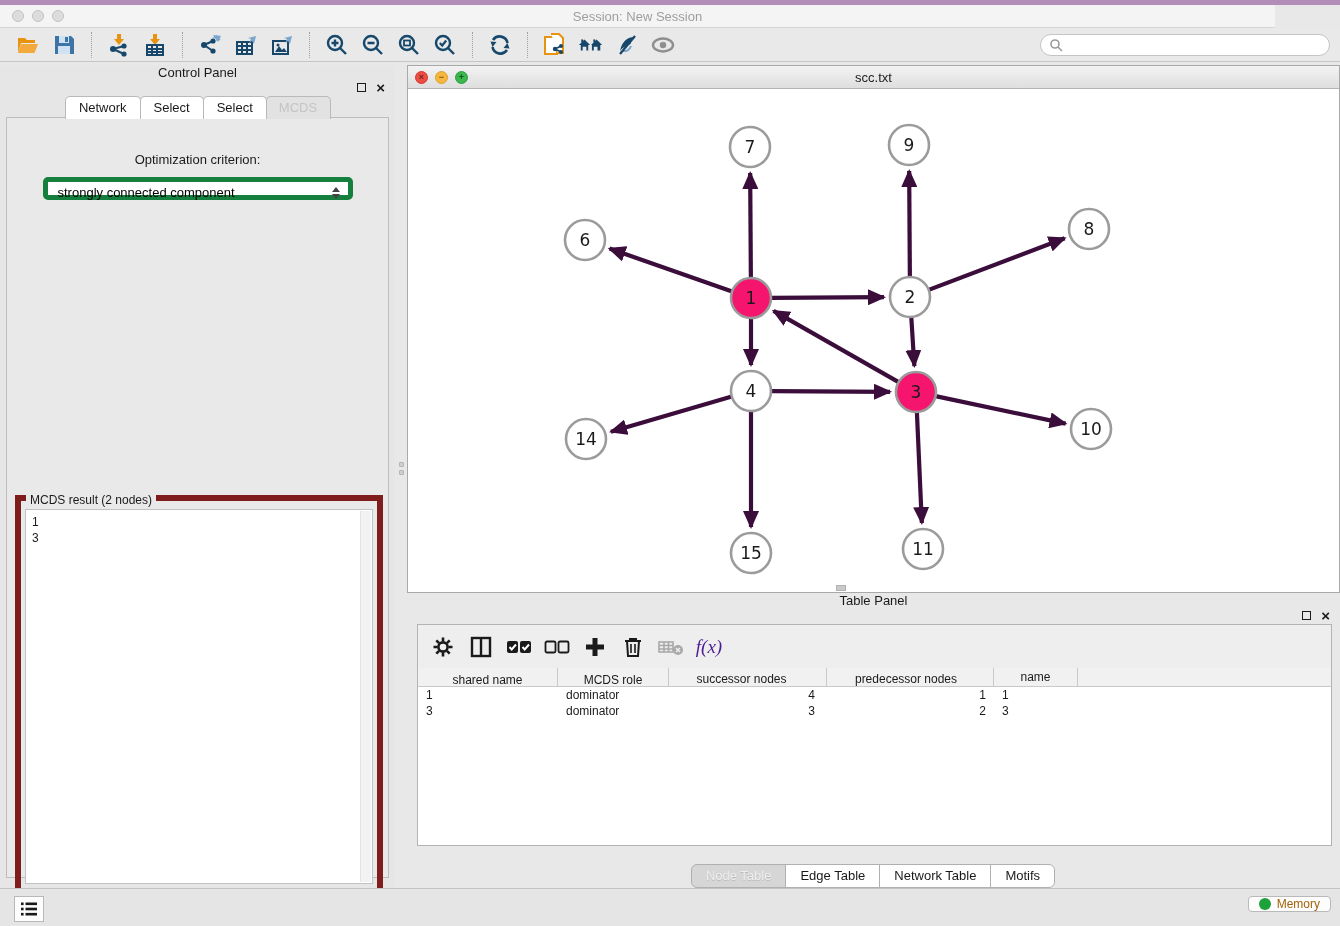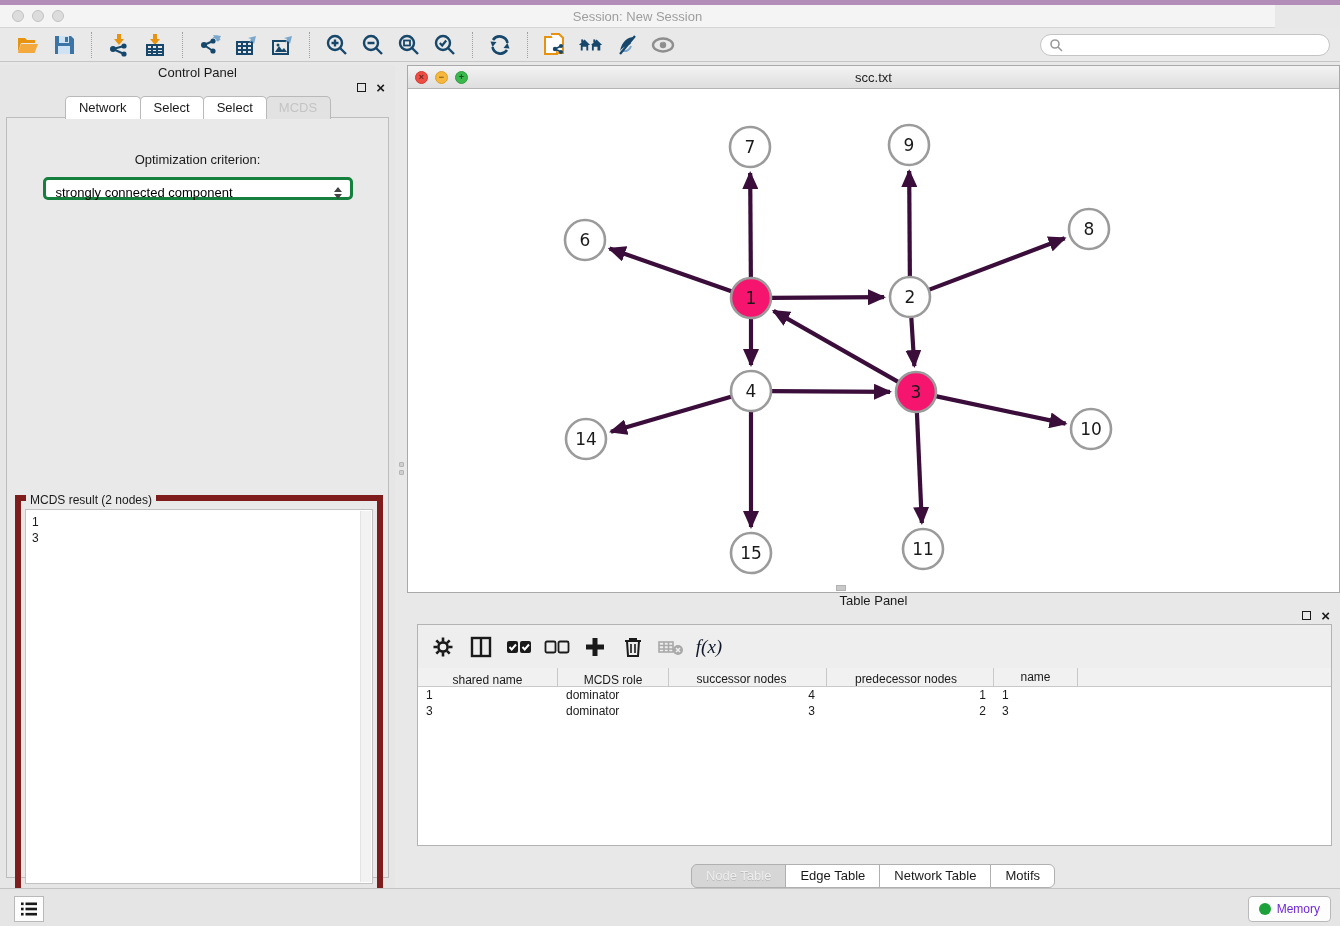--- a/index.html
+++ b/index.html
@@ -25,21 +25,21 @@
   .panel-head { height:26px; display:flex; align-items:center; padding:0 10px;flex-direction:column; }
   .panel-head .ttl { font-size:13px; color:#1a1a1a; }
   .head-icons { margin-left:auto; display:flex; align-items:center; gap:10px; }
   .ic-float { width:9px; height:9px; border:1.6px solid #1a1a1a; }
   .ic-close { font-size:15px; font-weight:bold; color:#1a1a1a; line-height:1; }
   .ctabs { position:absolute; left:0; top:31px; width:395px; display:flex; justify-content:center; z-index:2; }
   .ctab { background:#fff; border:1px solid #b9b9b9; border-bottom:none; border-radius:5px 5px 0 0; font-size:13px; padding:3px 13px 4px; color:#1a1a1a; margin-right:-1px; }
   .ctab.active { background:#e2e2e2; color:#c4c4c4;padding-left:12px; }
   .cp-body { position:absolute; left:6px; top:52px; width:383px; height:761px; background:#e9e9e9; border:1px solid #bdbdbd; }
   .opt-label { text-align:center; margin-top:34px; font-size:13px; color:#1a1a1a; }
-  .dropdown { margin:10px auto 0; width:310px; height:23px; background:#fff; border:3px solid #15803d; border-radius:5px; display:flex; align-items:center; padding:8px 8px 0 10px; font-size:13px; }
+  .dropdown { margin:10px auto 0; width:310px; height:23px; background:#fff; border:5px solid #15803d; border-radius:5px; display:flex; align-items:center; padding:8px 8px 0 10px; font-size:13px; }
   .dd-stepper { margin-left:auto; display:flex; flex-direction:column; gap:2px; }
   .dd-stepper i { width:0; height:0; border-left:4px solid transparent; border-right:4px solid transparent; display:block; }
   .dd-up { border-bottom:5px solid #444; }
   .dd-down { border-top:5px solid #444; }
   .btn-row { display:flex; justify-content:center; gap:14px; margin-top:13px; }
   .pbtn { background:#fff; border:1px solid #b0b0b0; border-radius:6px; font-size:13px; padding:3px 16px 4px; color:#1a1a1a; font-family:"Liberation Sans",sans-serif; }
   .result-group { position:absolute; left:8px; top:377px; width:368px; height:401px; border:6px solid #7f1d1d; }
   .result-legend { position:absolute; left:5px; top:-8px; background:#e9e9e9; padding:0 4px; font-size:12px; color:#1a1a1a; }
   .result-inner { position:absolute; left:4px; top:8px; right:4px; bottom:6px; background:#fff; border:1px solid #c2c2c2; }
   .result-text { position:absolute; left:6px; top:4px; font-size:12px; color:#1a1a1a; white-space:pre; line-height:1.35; }
@@ -57,36 +57,36 @@
   .tl.green { background:#3bb84d; border:1px solid #2e9e3e; }
   .net-title { position:absolute; left:0; right:0; text-align:center; font-size:13px; color:#222; }
   .net-canvas { position:absolute; left:0; top:23px; width:931px; height:503px; background:#fff; }
   .canvas-thumb { position:absolute; left:428px; bottom:1px; width:10px; height:6px; background:#c9c9c9; border:1px solid #b2b2b2; }
 
   
   .table-panel { left:407px; top:593px; width:933px; height:295px; background:#e8e8e8; }
   .tp-inner { position:absolute; left:10px; top:31px; width:915px; height:222px; background:#fff; border:1px solid #b3b3b3; }
   .tp-toolbar { height:43px; background:#eeeeee; display:flex; align-items:center; padding:0 6px; }
   .tp-ic { width:30px; height:28px; display:flex; align-items:center; justify-content:center; margin:0 4px; }
-  .fx { font-family:"Liberation Serif", serif; font-style:italic; font-size:19px; color:#0f172a; }
+  .fx { font-family:"Liberation Serif", serif; font-style:italic; font-size:19px; color:#4c1d95; }
   .thead { display:flex; height:19px; background:#f1f1f1; border-top:1px solid #cscsc; border-bottom:1px solid #c9c9c9; font-size:12px; color:#1a1a1a; }
   .th { display:flex; align-items:center; justify-content:center; gap:5px; border-right:1px solid #c9c9c9; height:100%;flex-direction:column; }
   .trow { display:flex; height:16px; font-size:12px; color:#1a1a1a; background:#fff; }
   .td { padding:0 8px; display:flex; align-items:center; }
   .c0 { width:140px; } .c1 { width:111px; } .c2 { width:158px; justify-content:flex-end; padding-right:12px; } .c3 { width:167px; justify-content:flex-end; padding-right:8px; } .c4 { width:84px; }
   .bottom-tabs { position:absolute; left:0; right:0; top:271px; display:flex; justify-content:center; }
   .seg { border:1px solid #b0b0b0; background:#fff; font-size:13px; padding:3px 14px 4px; margin-left:-1px; color:#1a1a1a; }
   .seg:first-child { border-radius:6px 0 0 6px; }
   .seg:last-child { border-radius:0 6px 6px 0; }
   .seg.active { background:#d6d6d6; color:#eeeeee; text-shadow:0 1px 0 #bbb; }
 
   
   .statusbar { left:0; top:888px; width:1340px; height:38px; background:#e5e5e5; border-top:1px solid #c3c3c3; }
   .sb-btn { position:absolute; left:14px; top:7px; width:30px; height:26px; background:#fdfdfd; border:1px solid #b9b9b9; display:flex; align-items:center; justify-content:center; }
-  .mem-btn { position:absolute; right:9px; top:7px; height:26px; background:#fdfdfd; border:1px solid #b9b9b9; border-radius:4px; display:flex; align-items:center; gap:6px; padding:0 10px; font-size:12px; color:#6d28d9; }
+  .mem-btn { position:absolute; right:9px; top:7px; height:16px; background:#fdfdfd; border:1px solid #b9b9b9; border-radius:4px; display:flex; align-items:center; gap:6px; padding:0 10px; font-size:12px; color:#a16207; }
   .mem-dot { width:12px; height:12px; border-radius:50%; background:#1da13b; }
 </style>
 </head>
 <body>
 
 <div class="abs top-strip"></div>
 
 <div class="abs titlebar">
   <div class="lights">
     <span class="light"></span>

